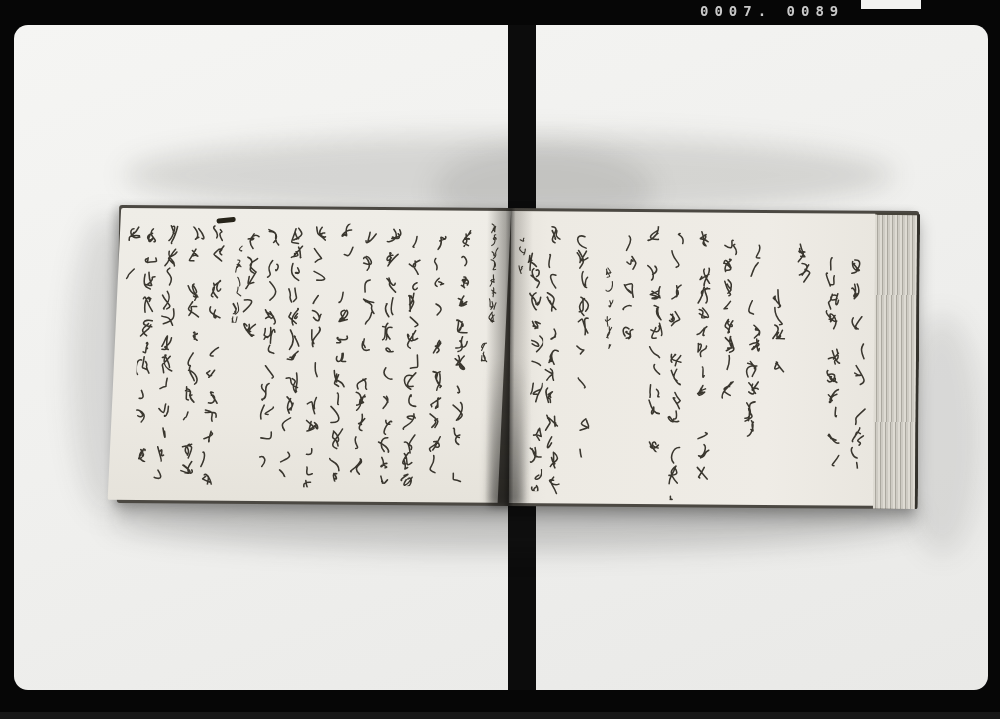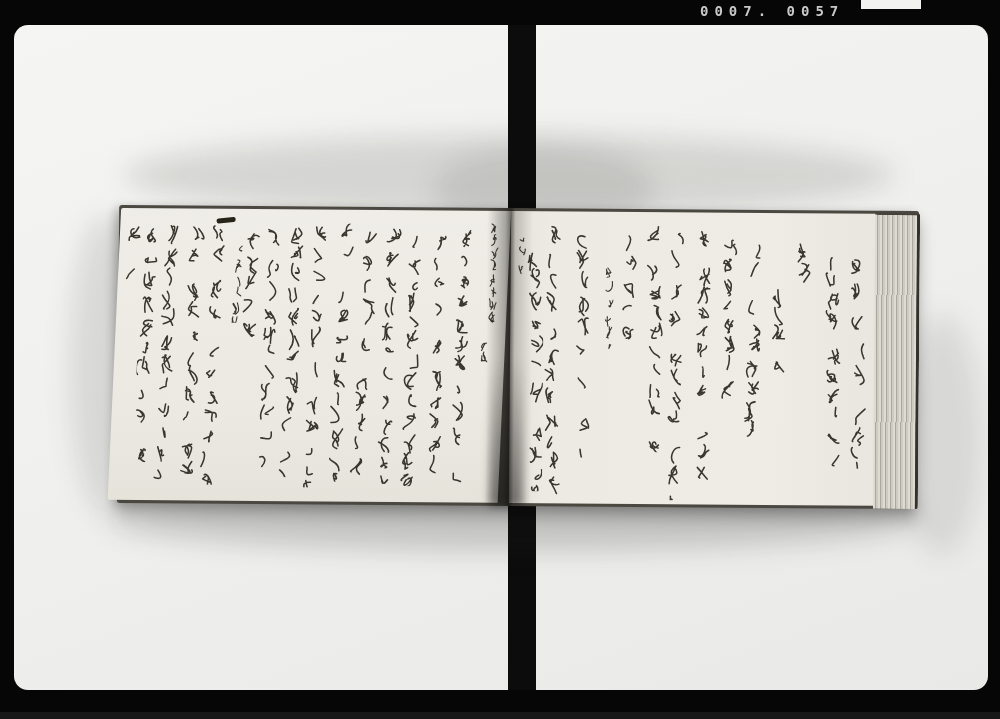--- a/index.html
+++ b/index.html
@@ -39,21 +39,21 @@
           background:linear-gradient(180deg,rgba(0,0,0,0),rgba(10,10,9,.45));}
   .col{position:absolute;}
   .dash{position:absolute;left:96px;top:9px;width:19px;height:5px;background:#262319;
         border-radius:2px;transform:rotate(-6deg);}
   svg{display:block;}
 </style>
 </head>
 <body>
 
 <div class="stage">
-  <div class="counter">0007. 0057</div>
+  <div class="counter">0007. 0089</div>
   <div class="notch"></div>
   <div class="bottom-strip"></div>
 
   <div class="photo">
     <div class="blob a"></div>
     <div class="blob b"></div>
     <div class="blob d"></div>
     <div class="blob e"></div>
     <div class="strap"></div>
     <div class="blob c"></div>

